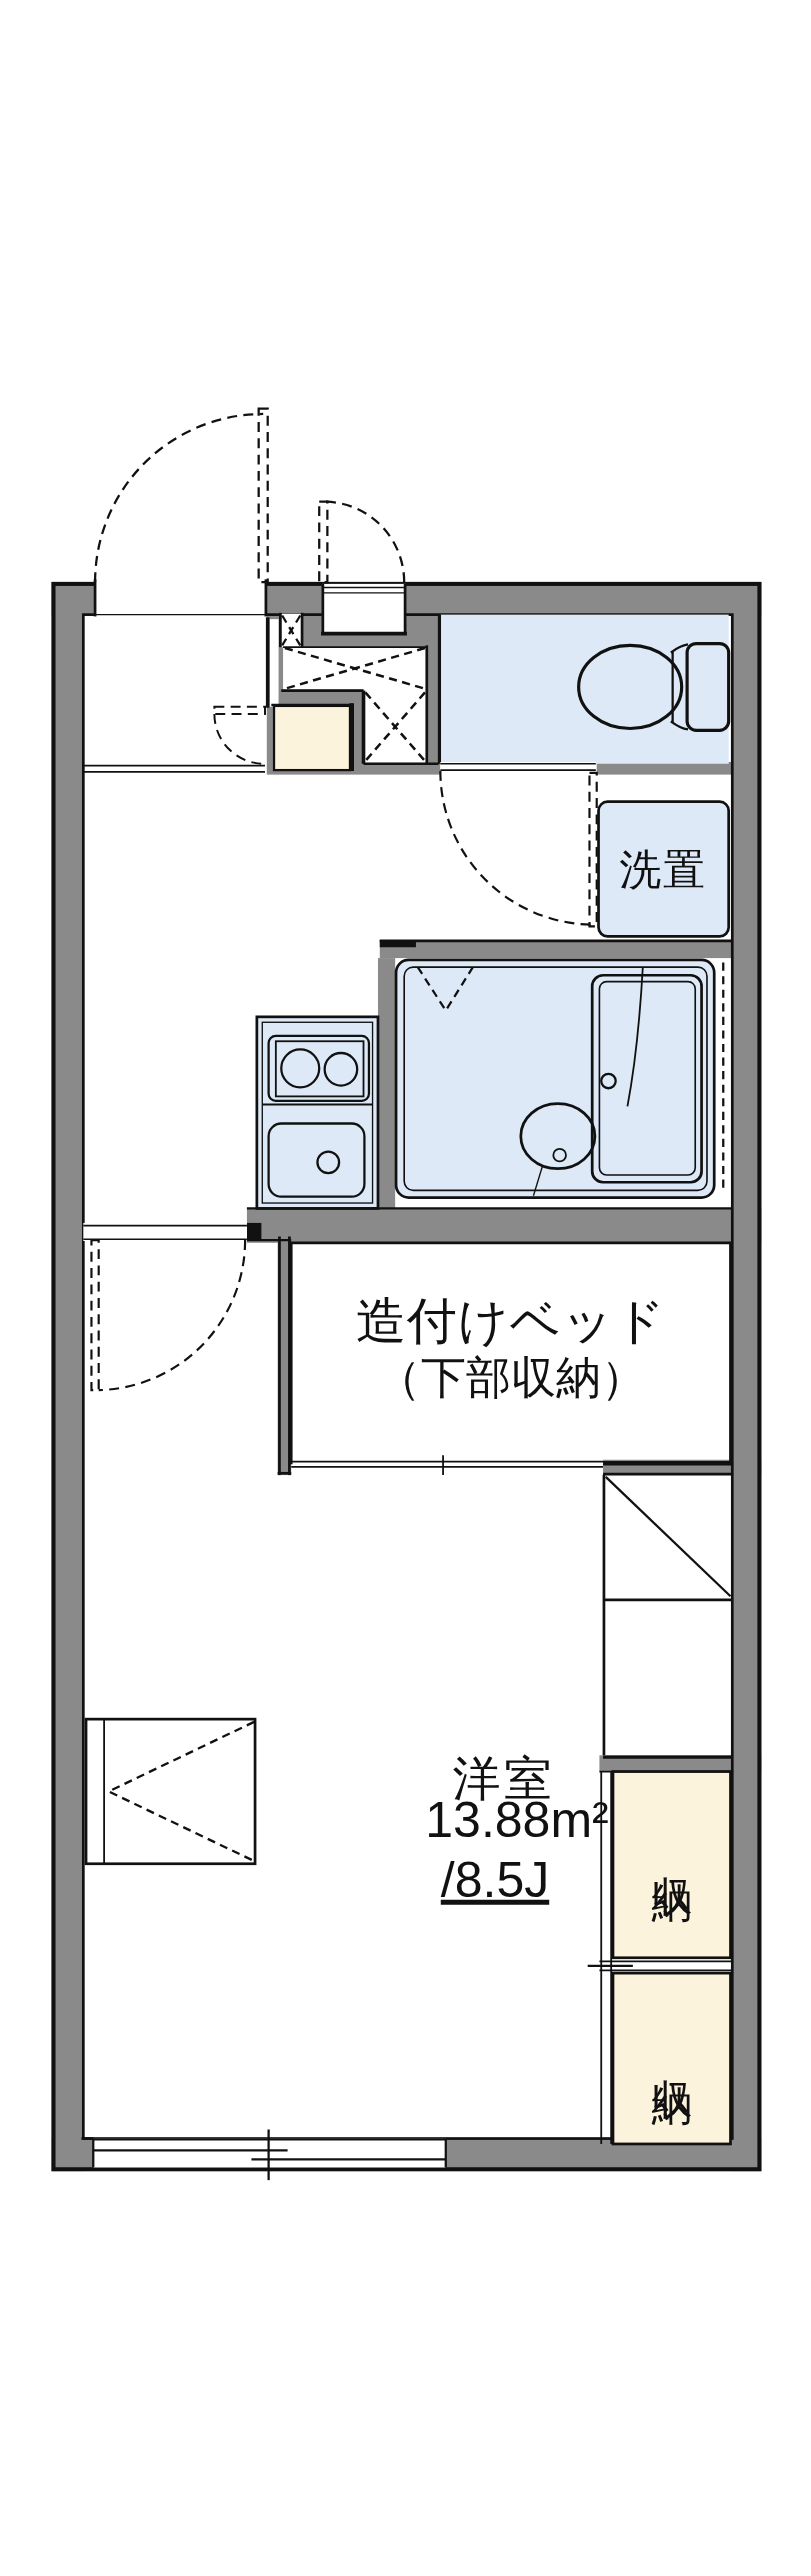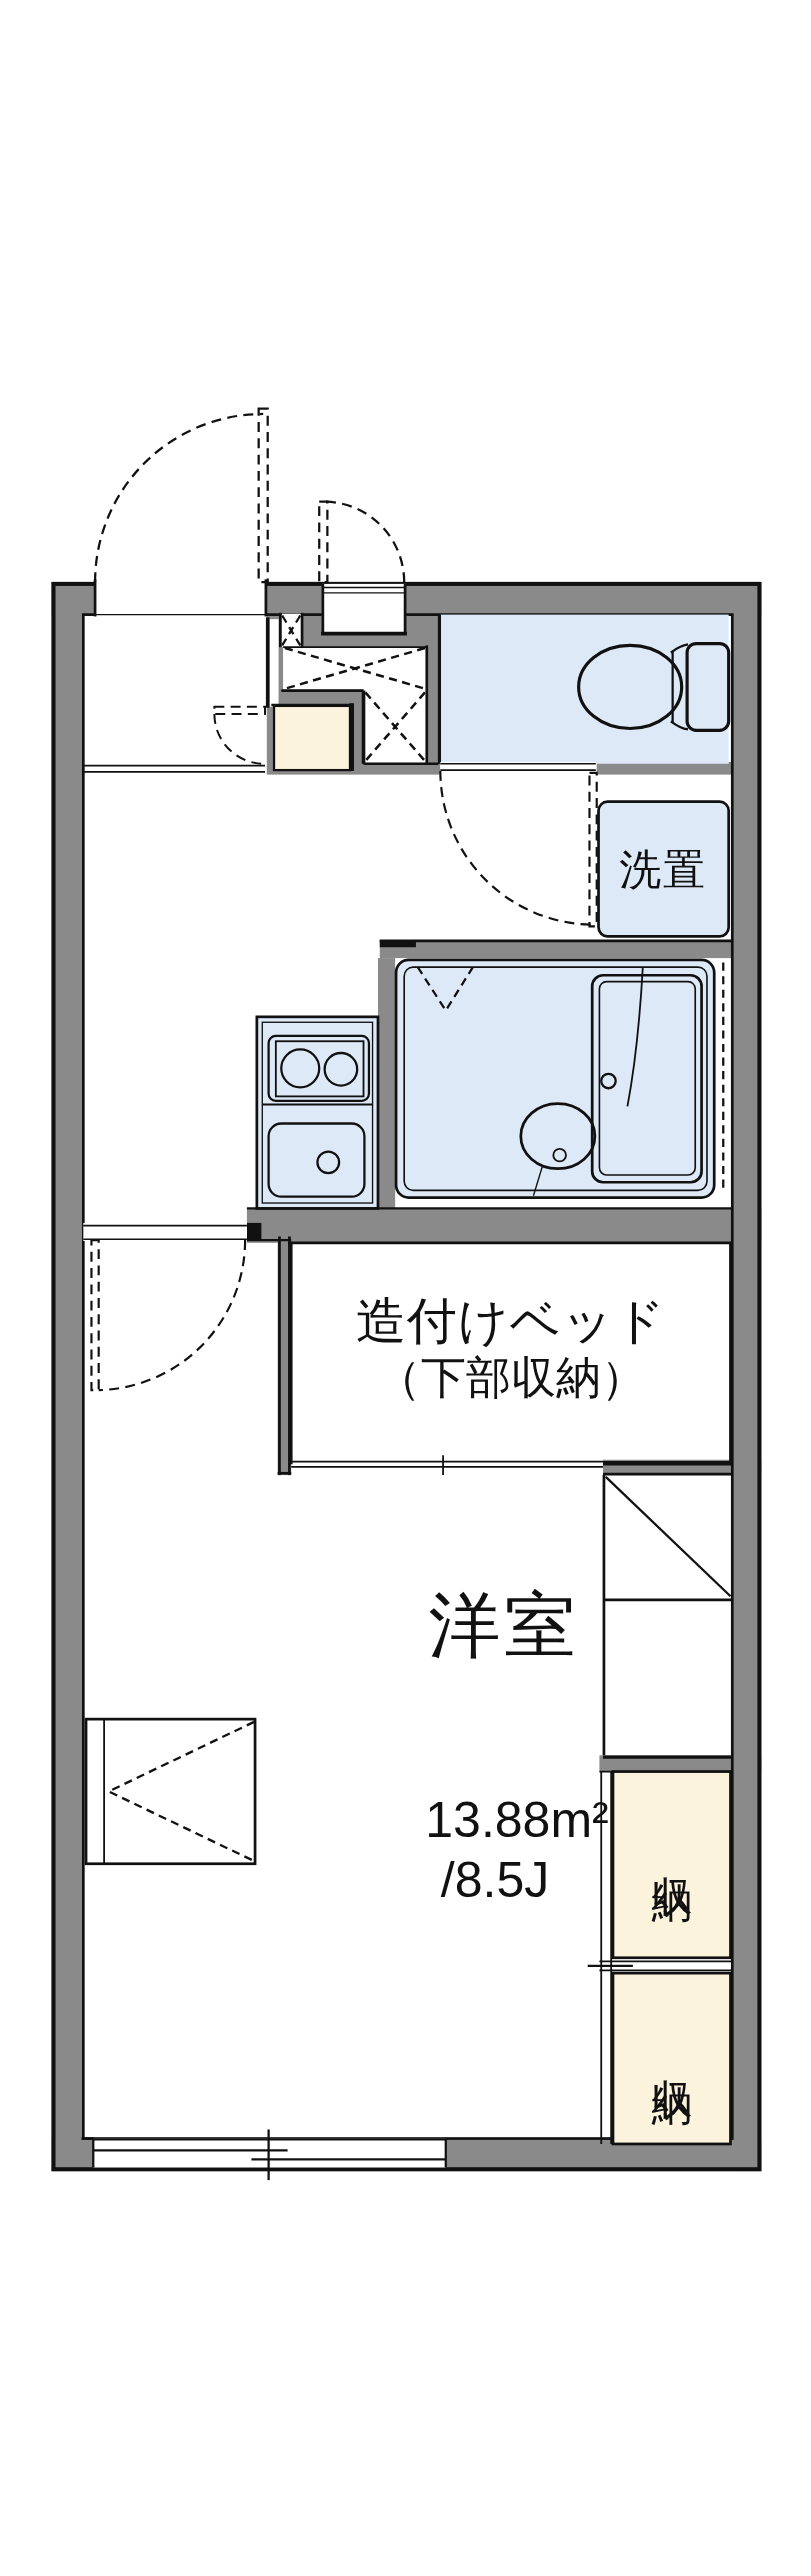--- a/index.html
+++ b/index.html
@@ -4,23 +4,23 @@
 <style>
   html,body{margin:0;padding:0;background:#ffffff;}
   #stage{position:relative;width:812px;height:2576px;background:#ffffff;overflow:hidden;
          font-family:"Liberation Sans","DejaVu Sans",sans-serif;}
   #planSvg{position:absolute;left:0;top:0;}
   .lbl{position:absolute;transform:translate(-50%,-50%);color:#111;white-space:nowrap;
        text-align:left;line-height:1.05;}
   .lbl-bed1{left:511px;top:1321px;font-size:50px;letter-spacing:0.9px;}
   .lbl-bed2{left:511px;top:1378px;font-size:45px;}
   .lbl-washer{left:663px;top:870px;font-size:42px;letter-spacing:1.8px;}
-  .lbl-room{left:504px;top:1626px;font-size:72px;letter-spacing:3.6px;}
+  .lbl-room{left:504px;top:1779px;font-size:48px;letter-spacing:3.6px;}
   .lbl-area{left:508px;top:1820px;font-size:50px;margin-left:9px;}
-  .lbl-jo{left:495px;top:1880px;font-size:50px;}
+  .lbl-jo{left:495px;top:1880px;font-size:50px;text-decoration:underline;}
   .lbl-sto{writing-mode:vertical-rl;text-orientation:upright;font-size:41px;letter-spacing:7.2px;}
   .lbl-sto1{left:672px;top:1851px;}
   .lbl-sto2{left:672px;top:2054px;}
   .wall{stroke:none;}
   .ln{stroke:#111;fill:none;}
   .dash{stroke:#111;fill:none;stroke-dasharray:11 7;}
   .dashX{stroke:#111;fill:none;stroke-dasharray:9 6;}
 </style>
 </head>
 <body>

